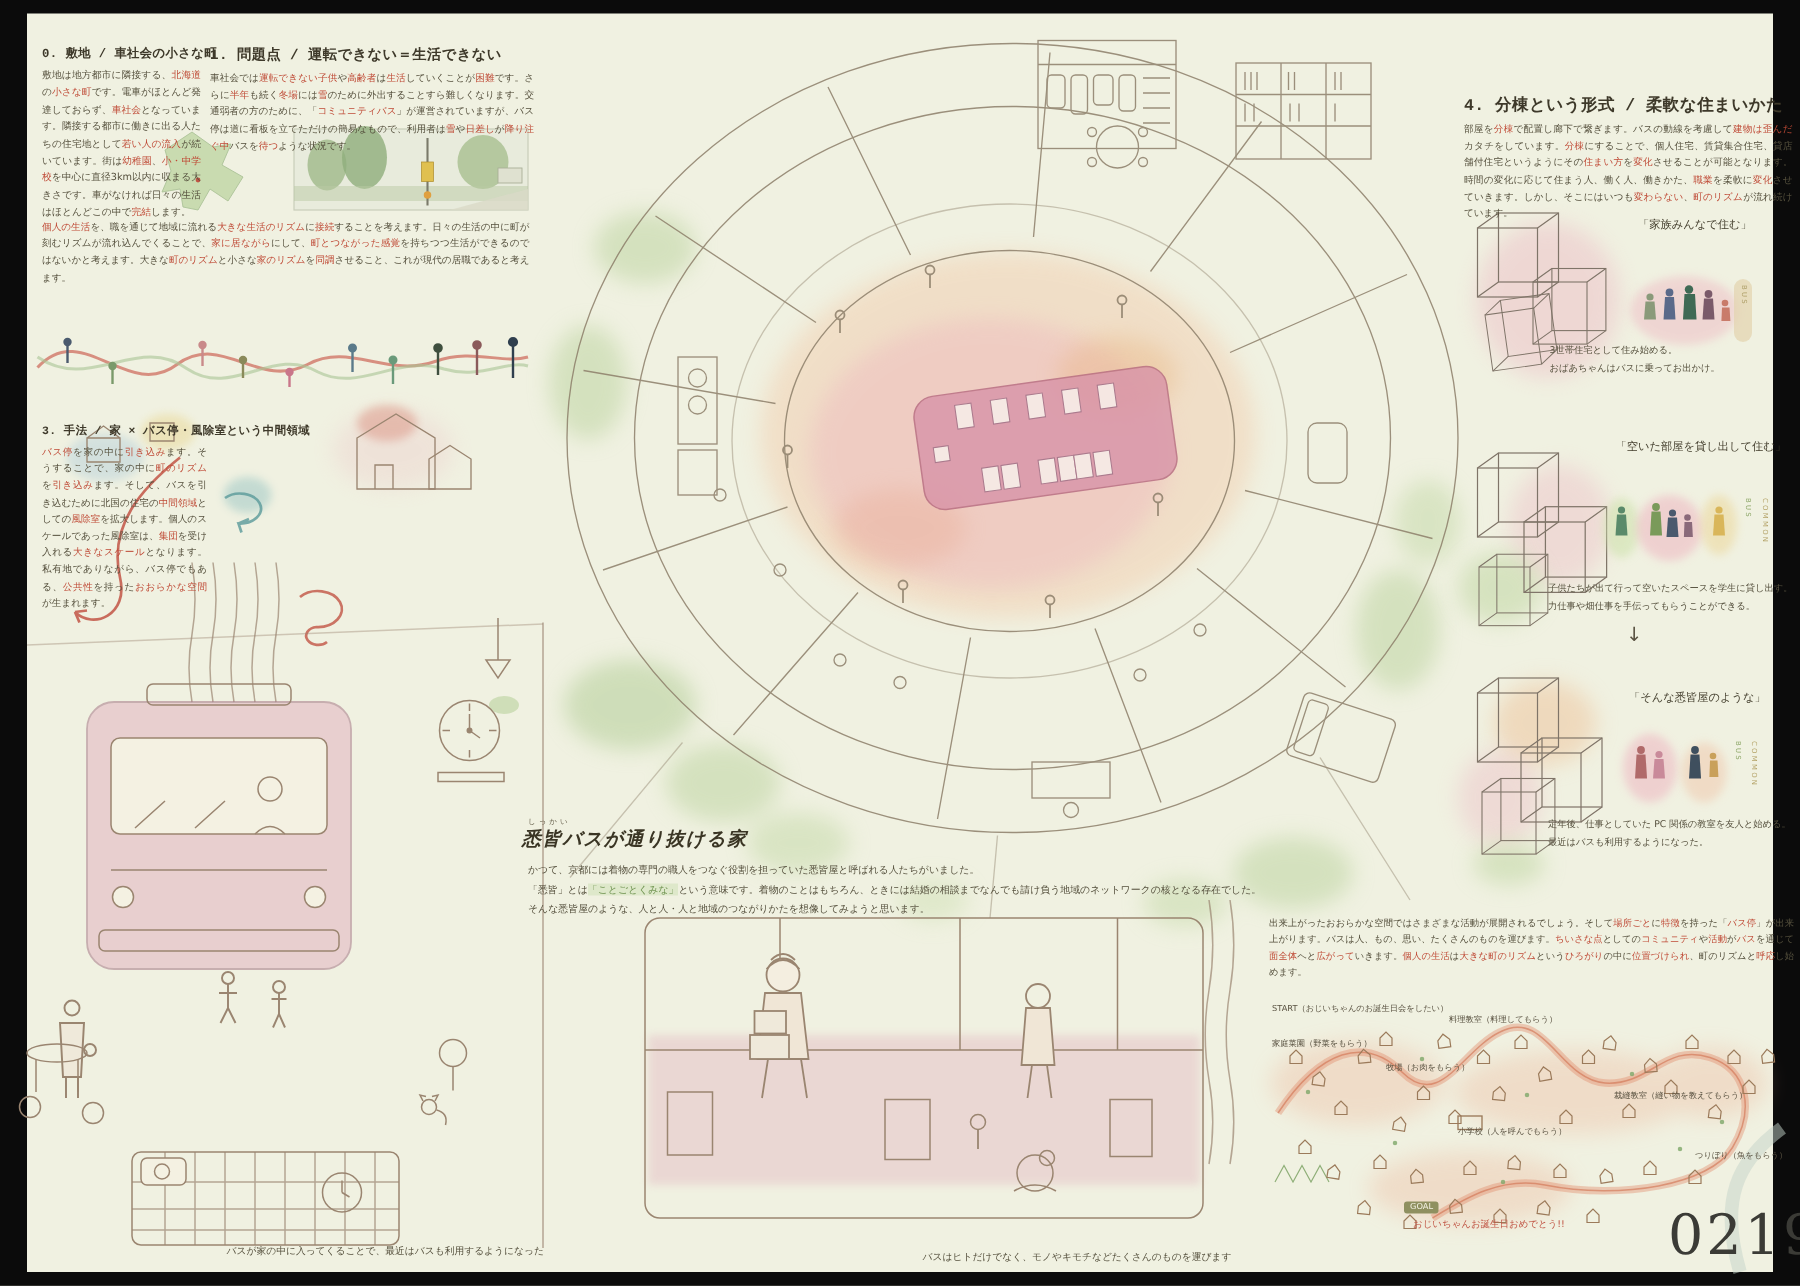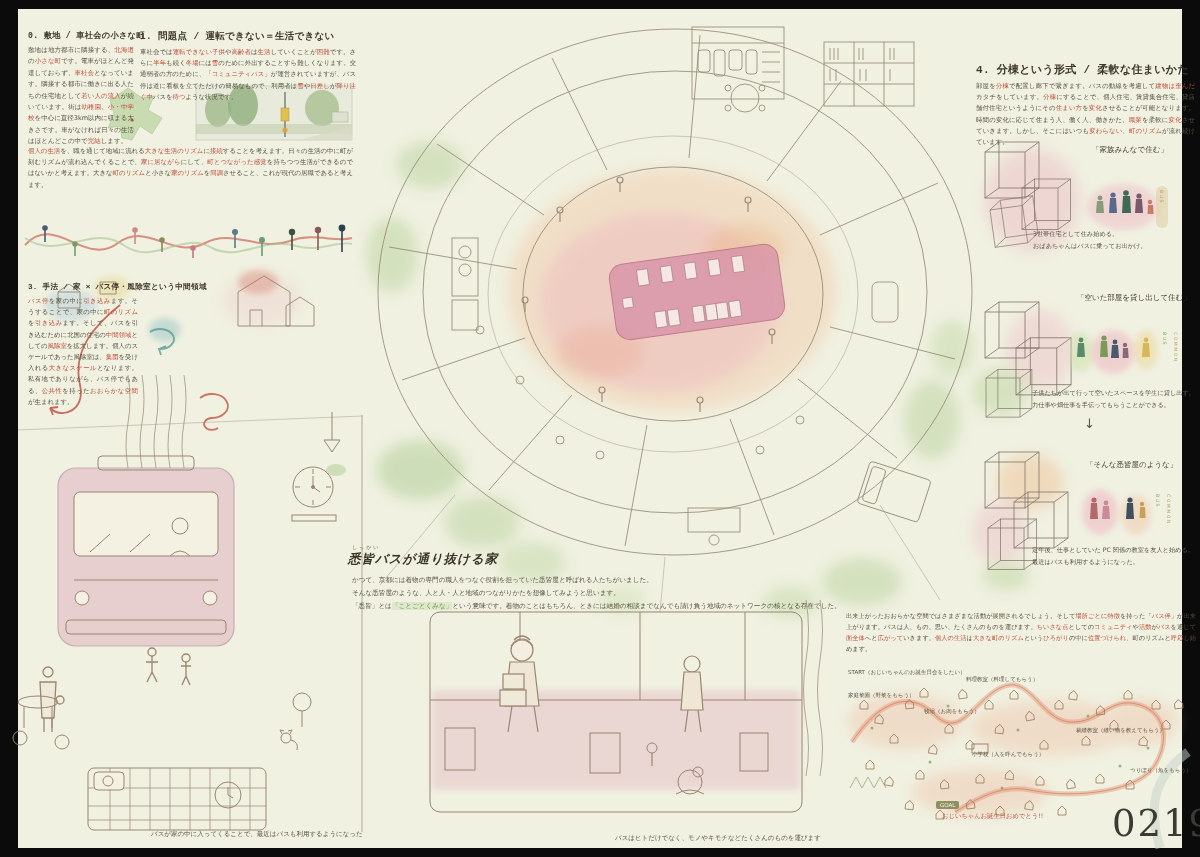--- a/index.html
+++ b/index.html
@@ -508,22 +508,22 @@
 </div>
 
 <div class="abs" style="left:846px;top:611px;width:350px">
   <div class="sec-b" style="font-size:6.2px"><span>出来上がったおおらかな空間ではさまざまな活動が展開されるでしょう。そして</span><span class="seg-r">場所ごと</span><span>に</span><span class="seg-r">特徴</span><span>を持った「</span><span class="seg-r">バス停</span><span>」が出来上がります。バスは人、もの、思い、たくさんのものを運びます。</span><span class="seg-r">ちいさな点</span><span>としての</span><span class="seg-r">コミュニティ</span><span>や</span><span class="seg-r">活動</span><span>が</span><span class="seg-r">バス</span><span>を通じて</span><span class="seg-r">面全体</span><span>へと</span><span class="seg-r">広がって</span><span>いきます。</span><span class="seg-r">個人の生活</span><span>は</span><span class="seg-r">大きな町のリズム</span><span>という</span><span class="seg-r">ひろがり</span><span>の中に</span><span class="seg-r">位置づけられ</span><span>、町のリズムと</span><span class="seg-r">呼応</span><span>し始めます。</span></div>
 </div>
 
 <div class="abs furi" style="left:352px;top:544px">しっかい</div>
 <div class="abs title" style="left:348px;top:551px">悉皆バスが通り抜ける家</div>
 <div class="abs" style="left:352px;top:574px">
   <div class="tline"><span>かつて、京都には着物の専門の職人をつなぐ役割を担っていた悉皆屋と呼ばれる人たちがいました。</span></div>
+  <div class="tline"><span>「悉皆」とは</span><span class="seg-g">「ことごとくみな」</span><span>という意味です。着物のことはもちろん、ときには結婚の相談までなんでも請け負う地域のネットワークの核となる存在でした。</span></div>
   <div class="tline"><span>そんな悉皆屋のような、人と人・人と地域のつながりかたを想像してみようと思います。</span></div>
-  <div class="tline"><span>「悉皆」とは</span><span class="seg-g">「ことごとくみな」</span><span>という意味です。着物のことはもちろん、ときには結婚の相談までなんでも請け負う地域のネットワークの核となる存在でした。</span></div>
 </div>
 
 <div class="abs sclabel" style="left:1092px;top:145px">「家族みんなで住む」</div>
 <div class="abs sccap" style="left:1033px;top:228px">
   <div>3世帯住宅として住み始める。</div>
   <div>おばあちゃんはバスに乗ってお出かけ。</div>
 </div>
 <div class="abs vtag" style="left:1159px;top:190px;color:#b0a06a">BUS</div>
 
 <div class="abs sclabel" style="left:1077px;top:293px">「空いた部屋を貸し出して住む」</div>

